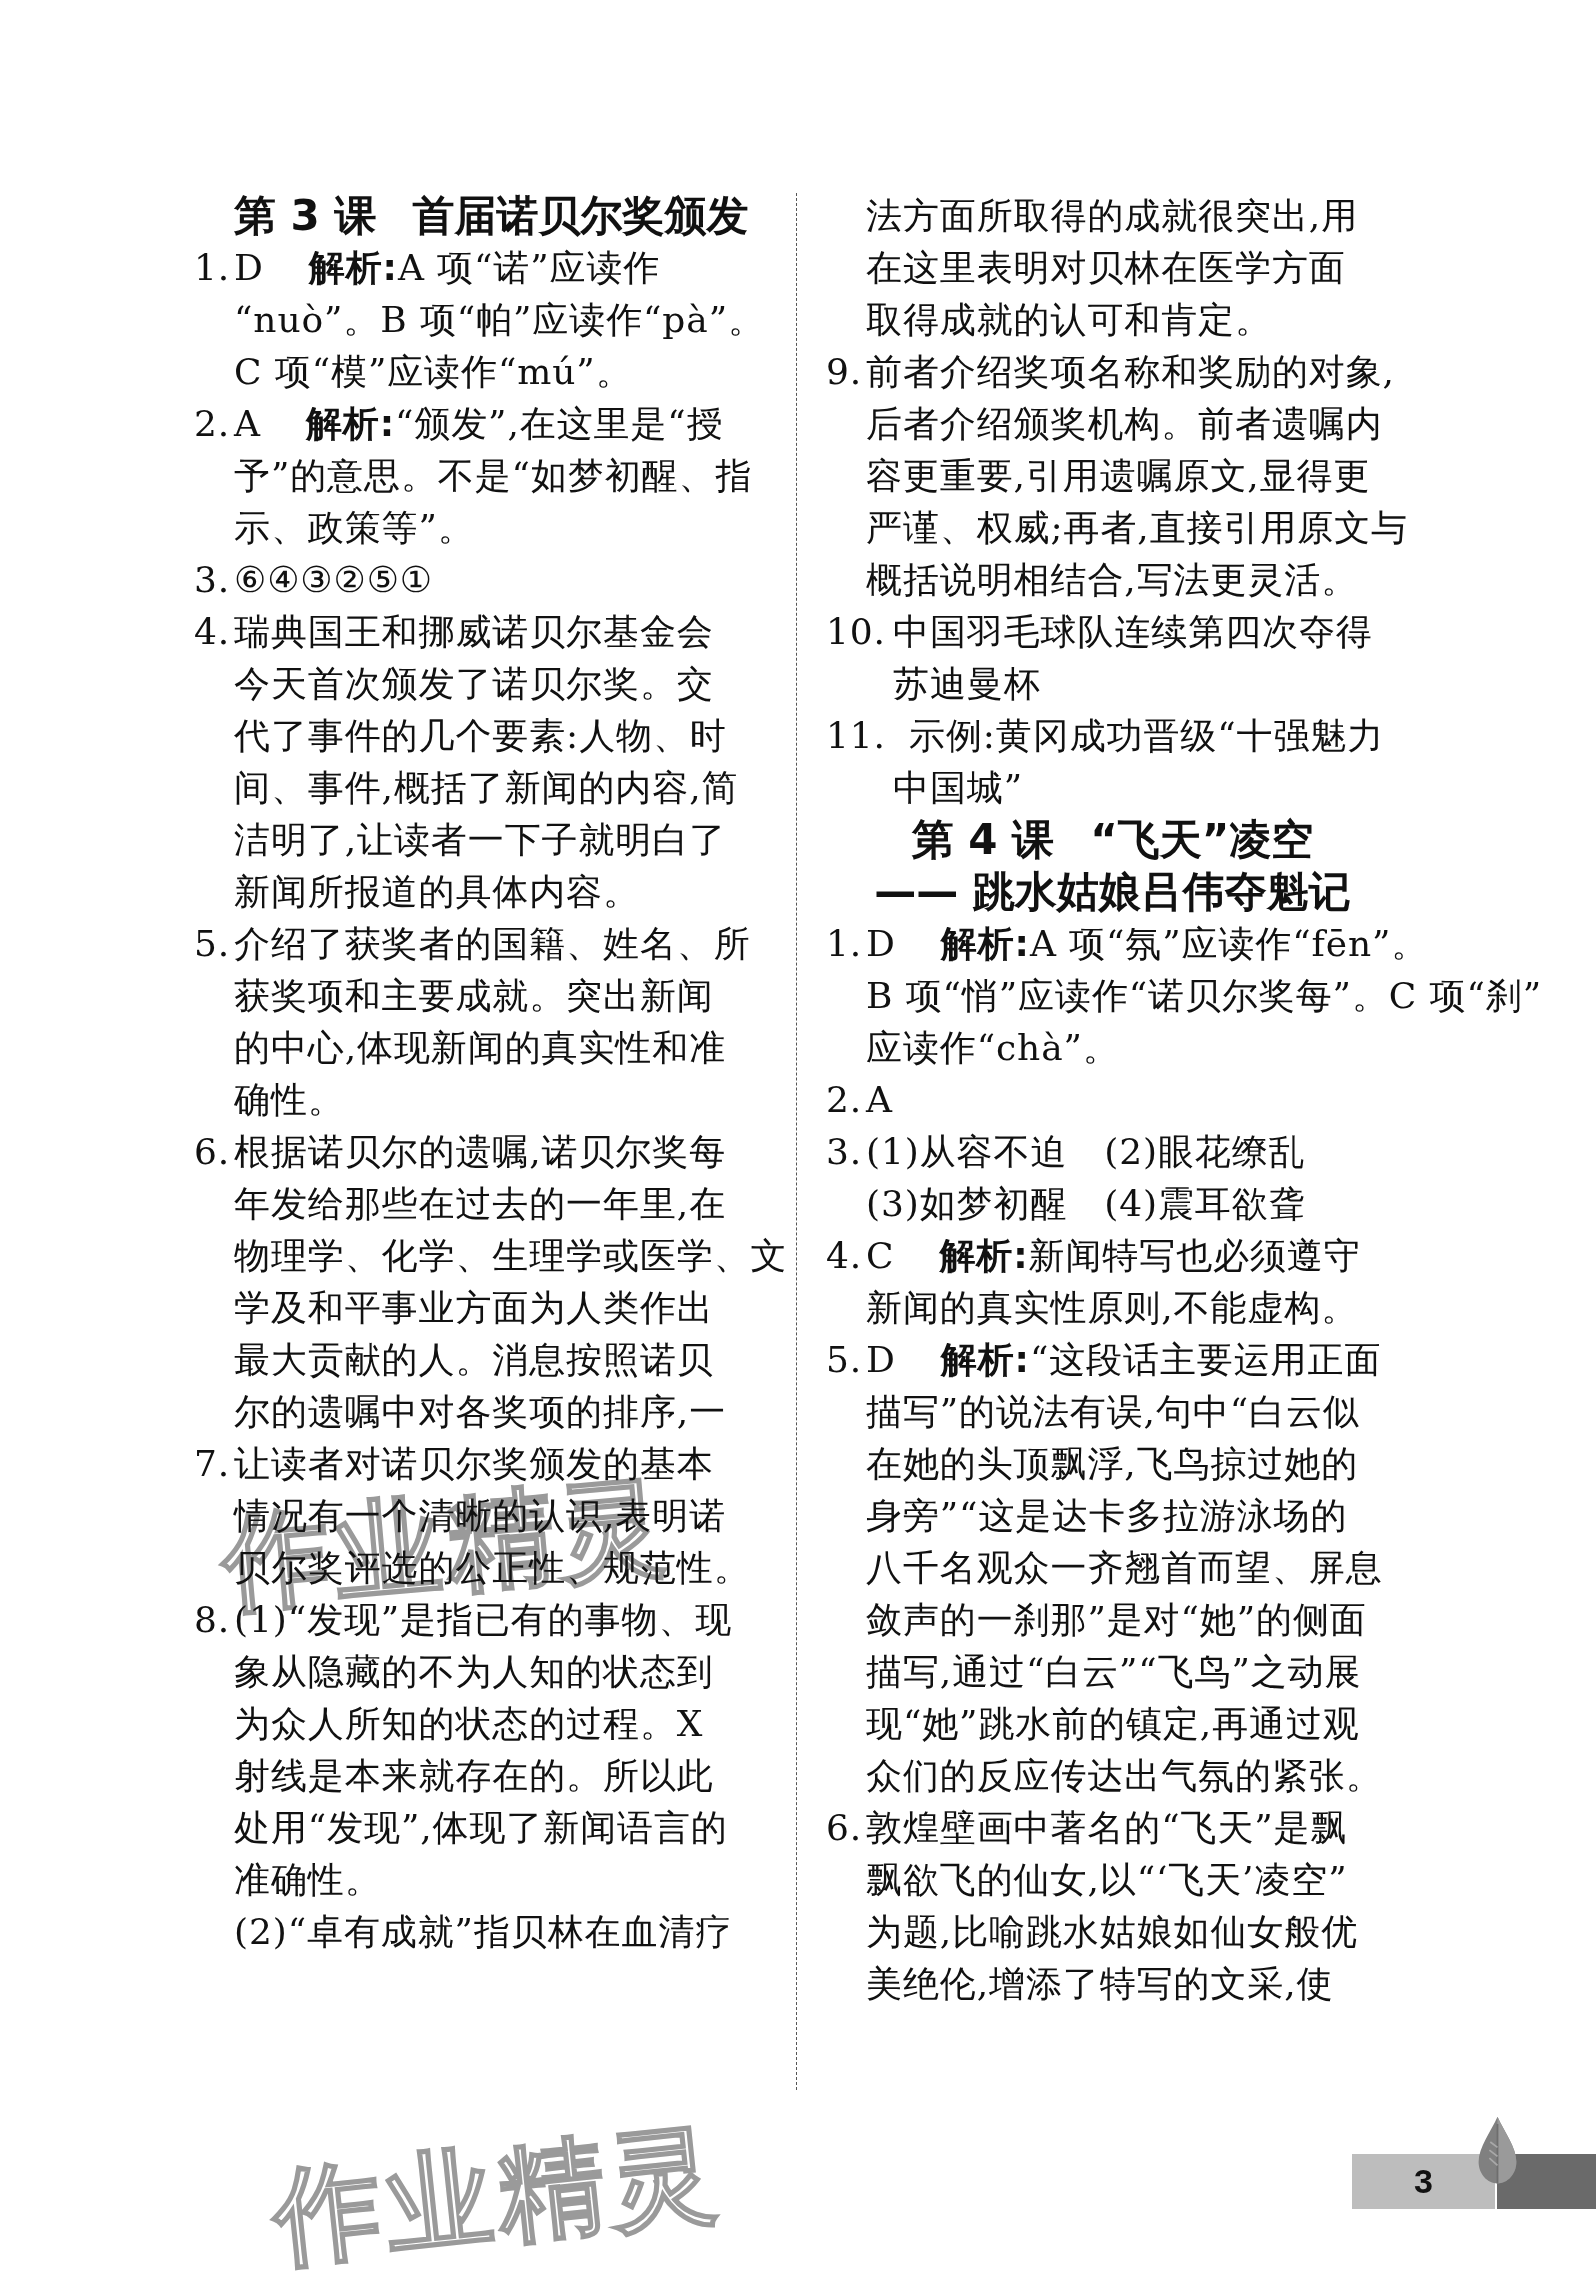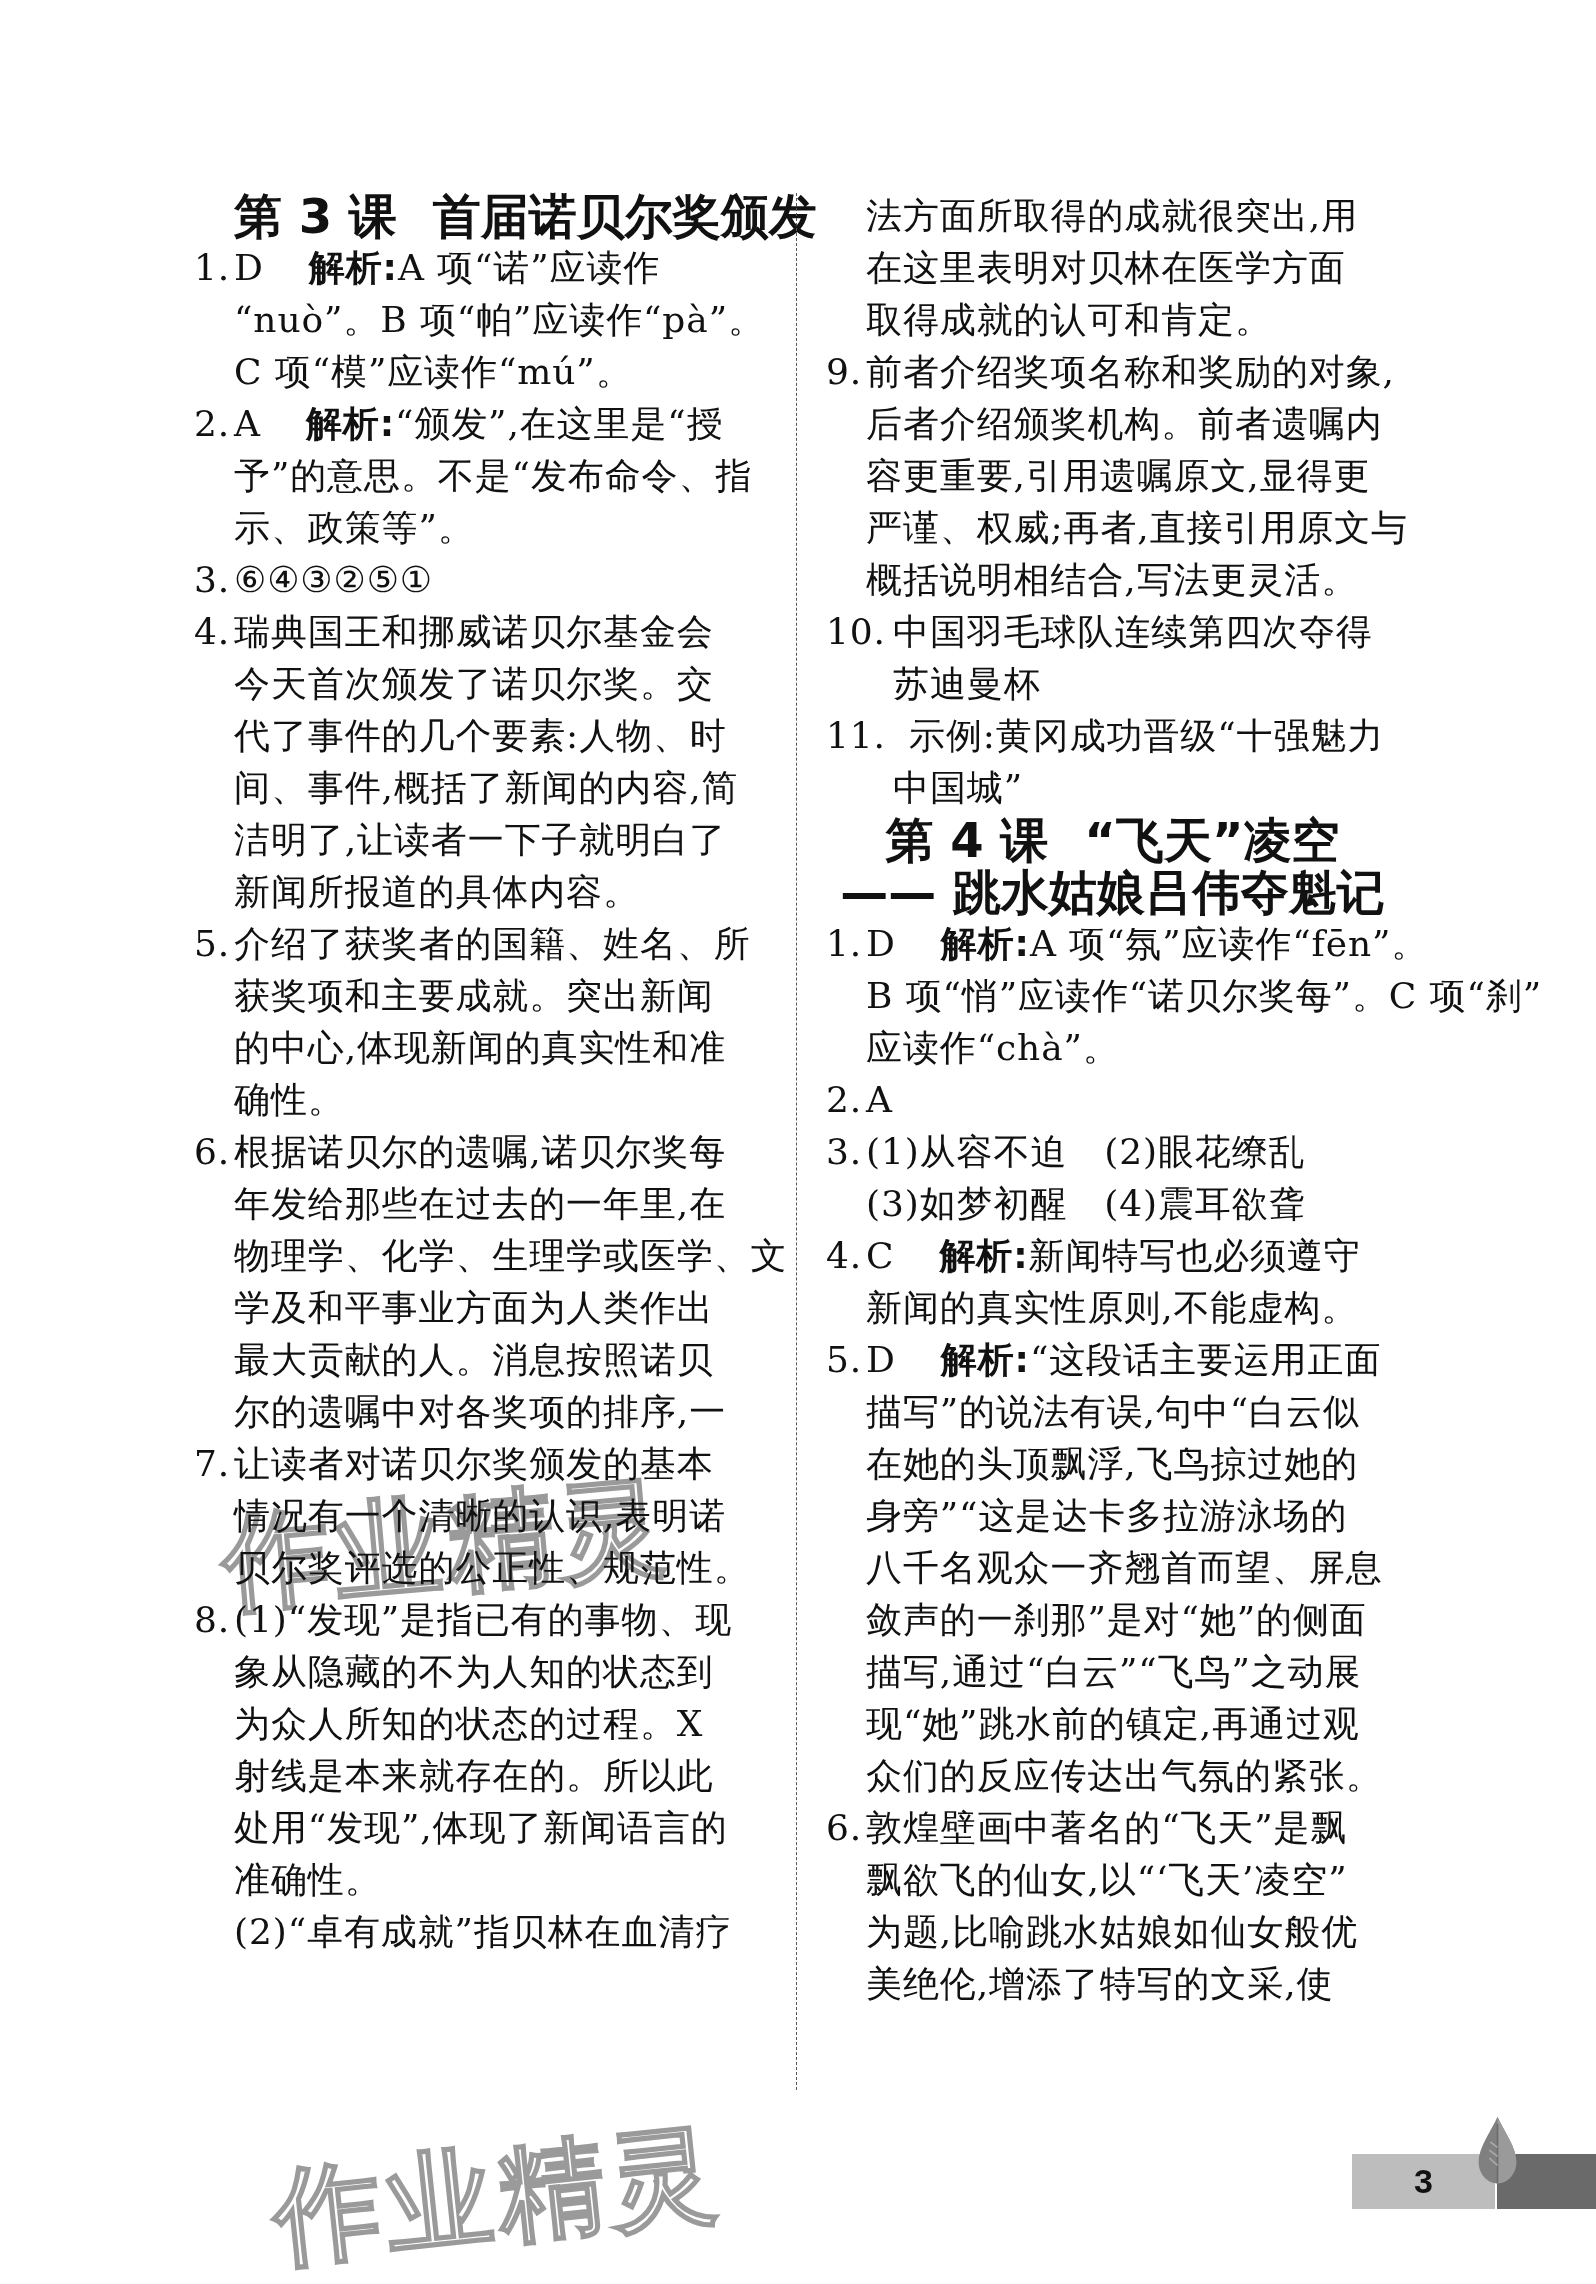--- a/index.html
+++ b/index.html
@@ -12,21 +12,21 @@
   .col-left { left: 194px; width: 582px; }
   .col-right { left: 826px; width: 591px; }
   .line {
     height: 52px; line-height: 52px; font-size: 36px; white-space: nowrap;
     letter-spacing: 0.9px; position: relative;
   }
   .line .num { position: absolute; left: 0; top: 0; }
   .line .txt { position: absolute; left: 40px; top: 0; }
   .bold { font-family: "DejaVu Sans", "Liberation Sans", sans-serif; font-weight: bold; }
   .heading {
-    height: 52px; line-height: 52px; font-size: 48px; white-space: nowrap;
+    height: 52px; line-height: 52px; font-size: 42px; white-space: nowrap;
     font-family: "DejaVu Sans", "Liberation Sans", sans-serif; font-weight: bold;
   }
   .col-left .heading { padding-left: 40px; }
   .col-right .heading { text-align: center; width: 573px; }
   .heading .gap { display: inline-block; width: 36px; }
   .divider {
     position: absolute; left: 796px; top: 193px; height: 1897px; width: 0;
     border-left: 1.8px dashed #555;
   }
   .footer-bar-light {
@@ -67,21 +67,21 @@
         <span class="txt"><span>“nuò”。B 项“帕”应读作“pà”。</span></span>
       </div>
       <div class="line">
         <span class="txt"><span>C 项“模”应读作“mú”。</span></span>
       </div>
       <div class="line">
         <span class="num">2.</span>
         <span class="txt"><span>A</span><span style="display: inline-block; width: 45px;"></span><span class="bold">解析:</span><span>“颁发”,在这里是“授</span></span>
       </div>
       <div class="line">
-        <span class="txt"><span>予”的意思。不是“发布命令、指</span></span>
+        <span class="txt"><span>予”的意思。不是“如梦初醒、指</span></span>
       </div>
       <div class="line">
         <span class="txt"><span>示、政策等”。</span></span>
       </div>
       <div class="line">
         <span class="num">3.</span>
         <span class="txt"><span>⑥④③②⑤①</span></span>
       </div>
       <div class="line">
         <span class="num">4.</span>

